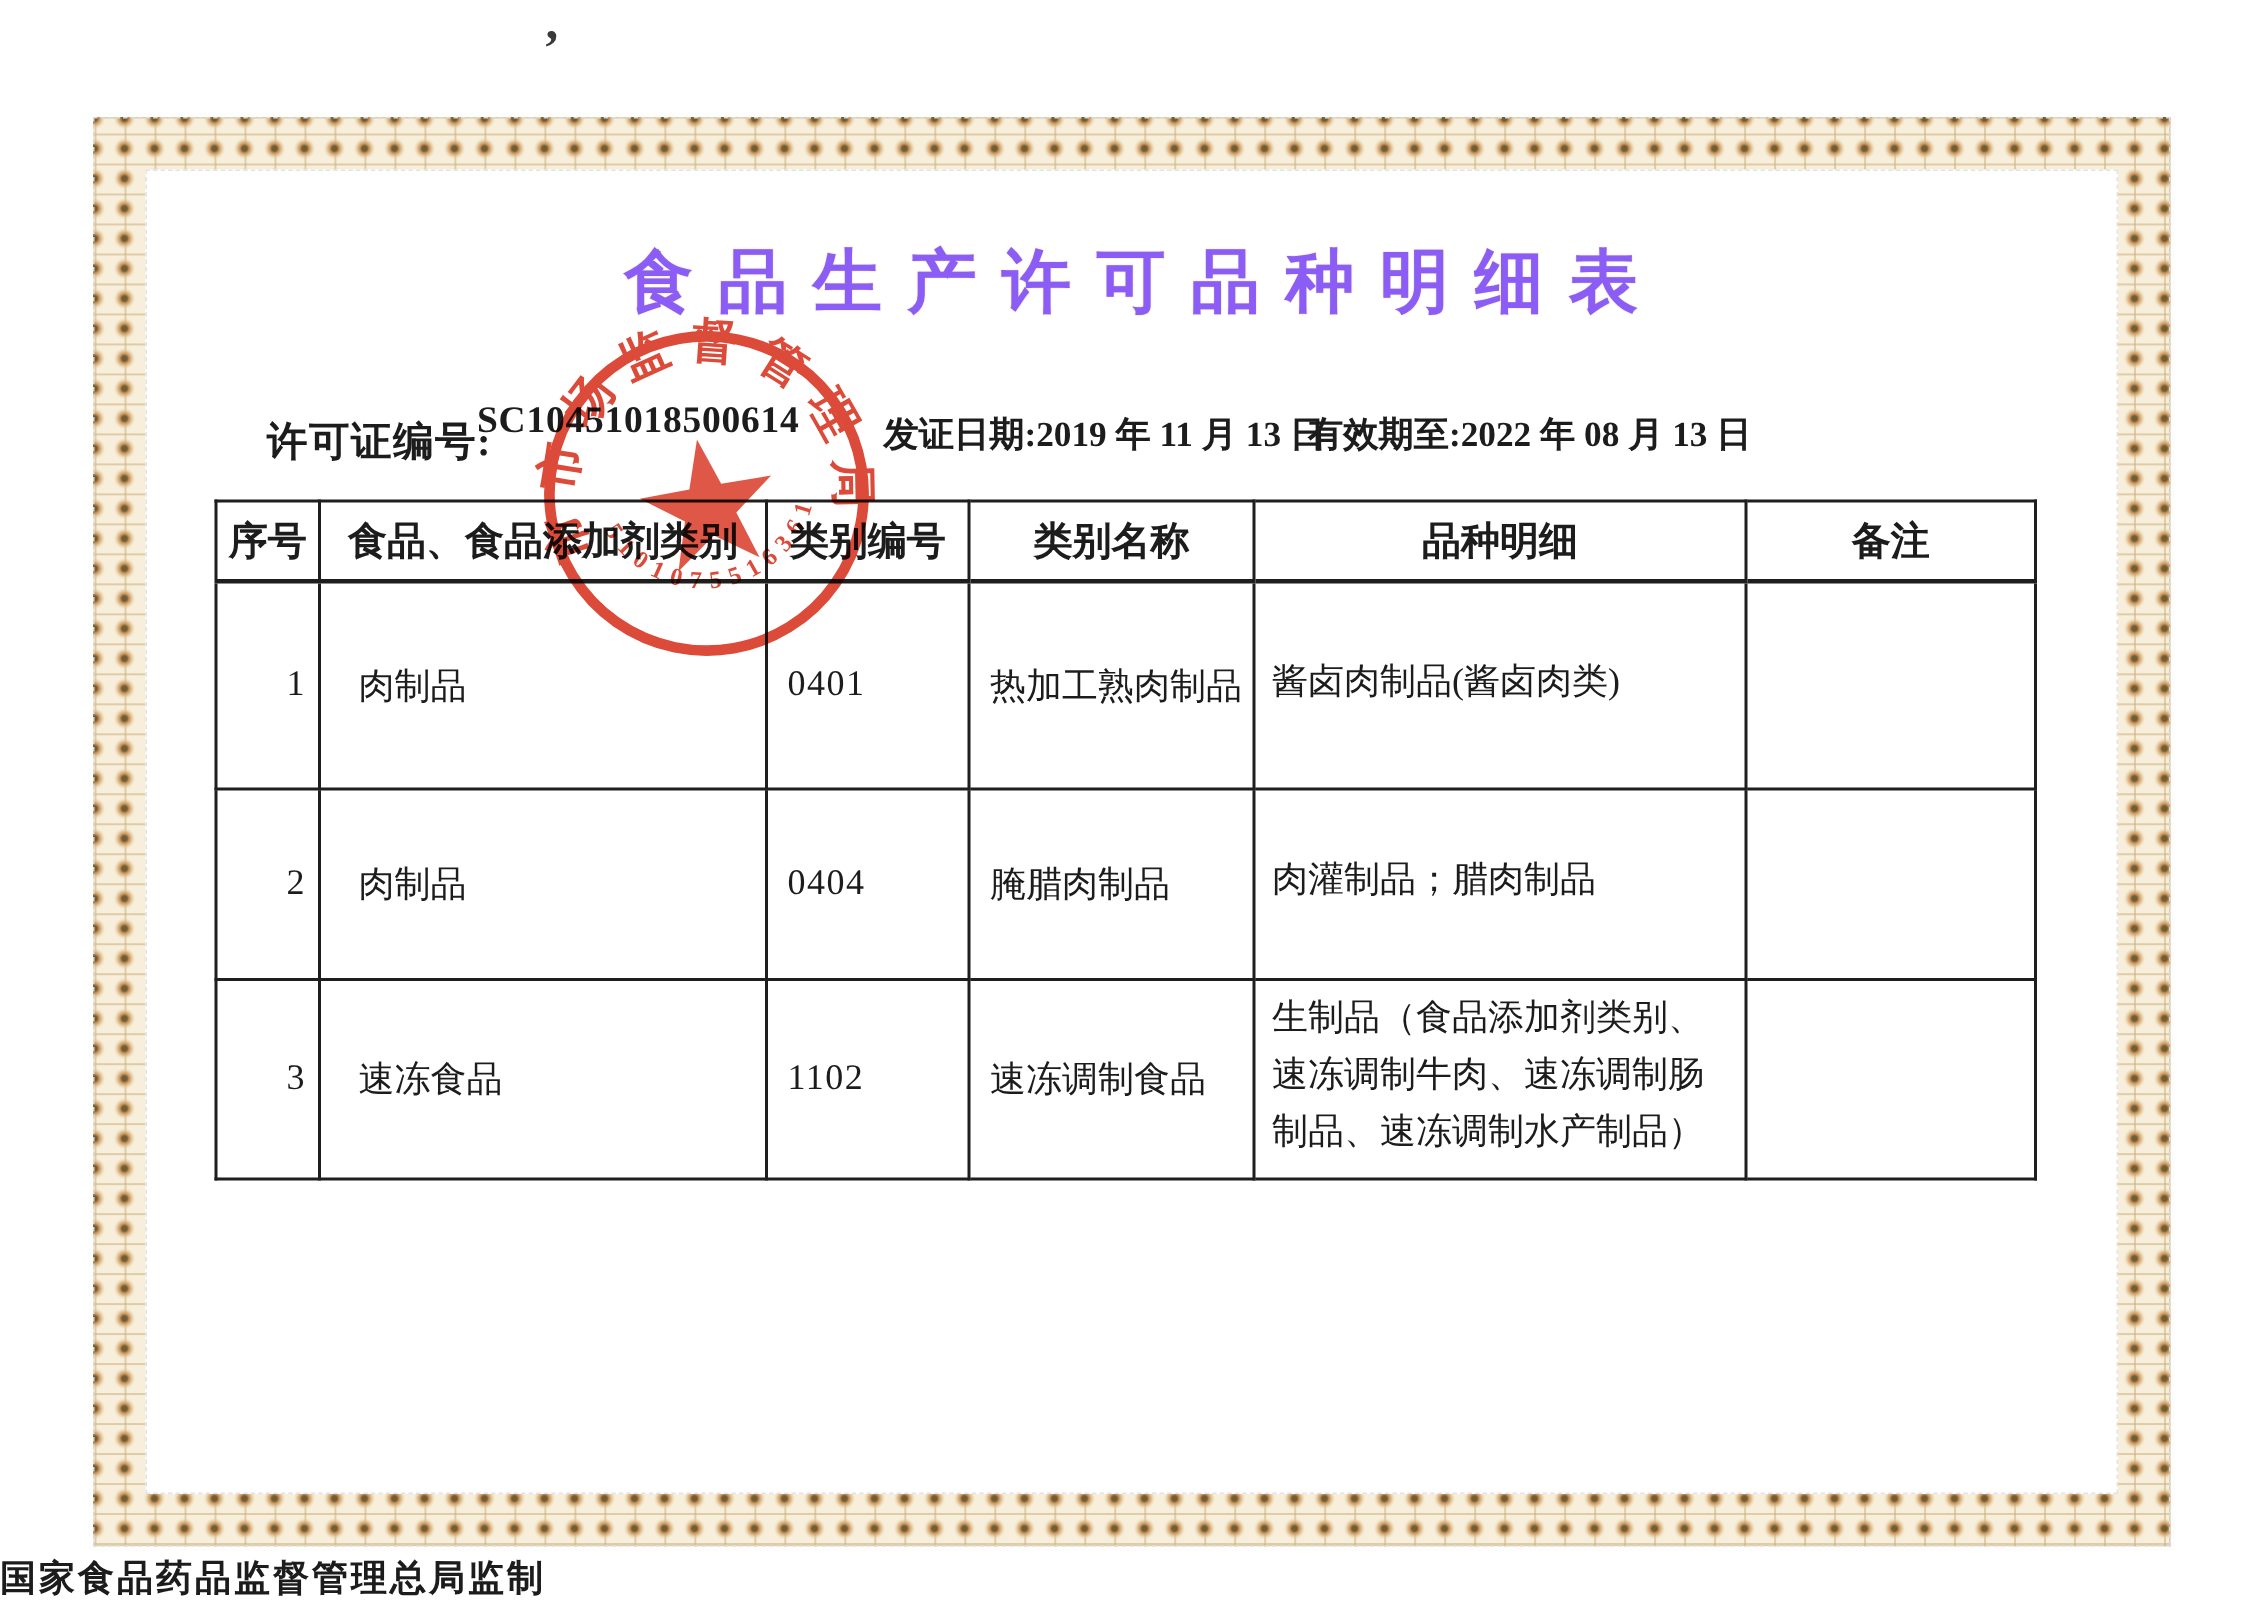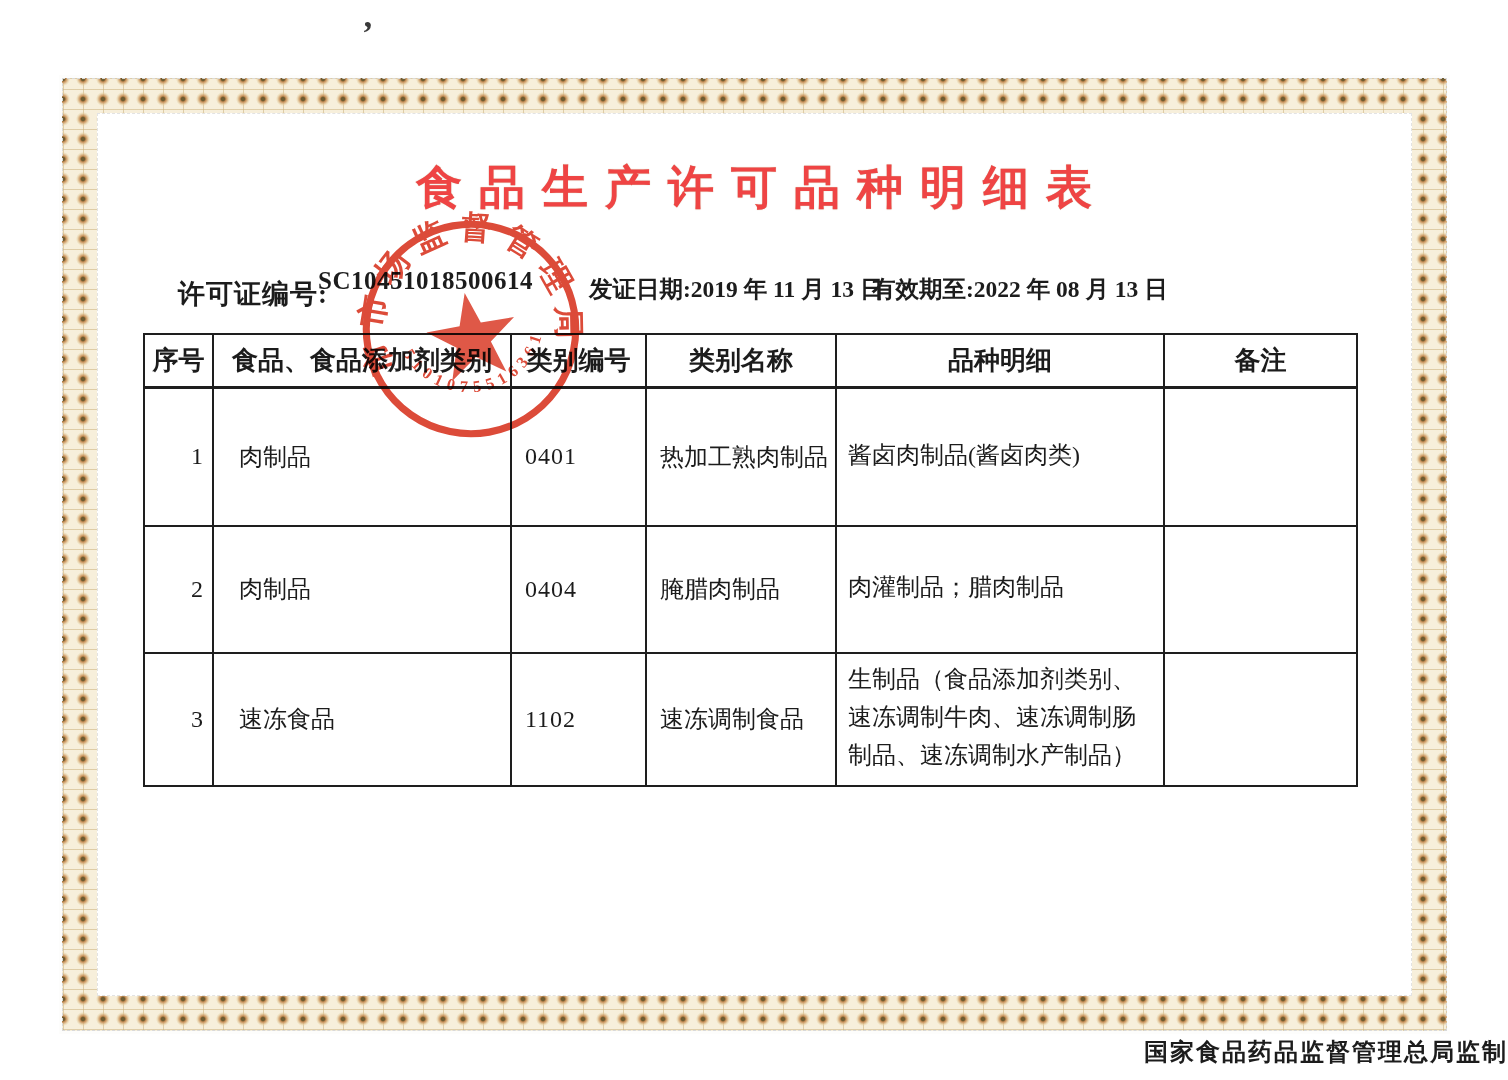--- a/index.html
+++ b/index.html
@@ -26,21 +26,21 @@
     background:#ffffff;border:1px dashed #e3e3e3;
   }
   
   .artifact-mark{
     position:absolute;left:362px;top:14px;font-size:34px;font-weight:bold;color:#3a3a3a;
   }
   
   .doc-title{
     position:absolute;left:0;top:157px;width:1508px;margin:0;
     text-align:center;font-size:46px;font-weight:bold;
-    letter-spacing:17px;text-indent:17px;color:#ef4444;
+    letter-spacing:17px;text-indent:17px;color:#8b5cf6;
     text-shadow:0 0 1px rgba(132,102,31,.45);
     font-family:Liberation Serif, serif;
   }
   
   .license-line span{position:absolute;white-space:nowrap;}
   .lic-label{left:178px;top:276px;font-size:27px;font-weight:bold;letter-spacing:1px;}
   .lic-number{left:318px;top:267px;font-size:25px;font-weight:bold;letter-spacing:.5px;}
   .lic-issue{left:589px;top:273px;font-size:23.5px;font-weight:bold;}
   .lic-valid{left:872px;top:273px;font-size:23.5px;font-weight:bold;}
   
@@ -71,21 +71,21 @@
   
   .seal{
     position:absolute;left:349px;top:207px;width:244px;height:244px;
     transform:rotate(-10deg);
     mix-blend-mode:multiply;opacity:.92;
   }
   .seal text{fill:#d93b28;font-family:"Liberation Serif","DejaVu Serif",serif;font-weight:bold;}
   
   .doc-footer{
     position:absolute;left:0;top:1036px;width:1508px;
-    text-align:right;font-size:24px;font-weight:bold;letter-spacing:2px;
+    text-align:left;font-size:24px;font-weight:bold;letter-spacing:2px;
   }
 </style>
 </head>
 <body>
 
 <div class="page">
 
   <div class="ornamental-frame">
     <div class="frame-inner"></div>
   </div>

